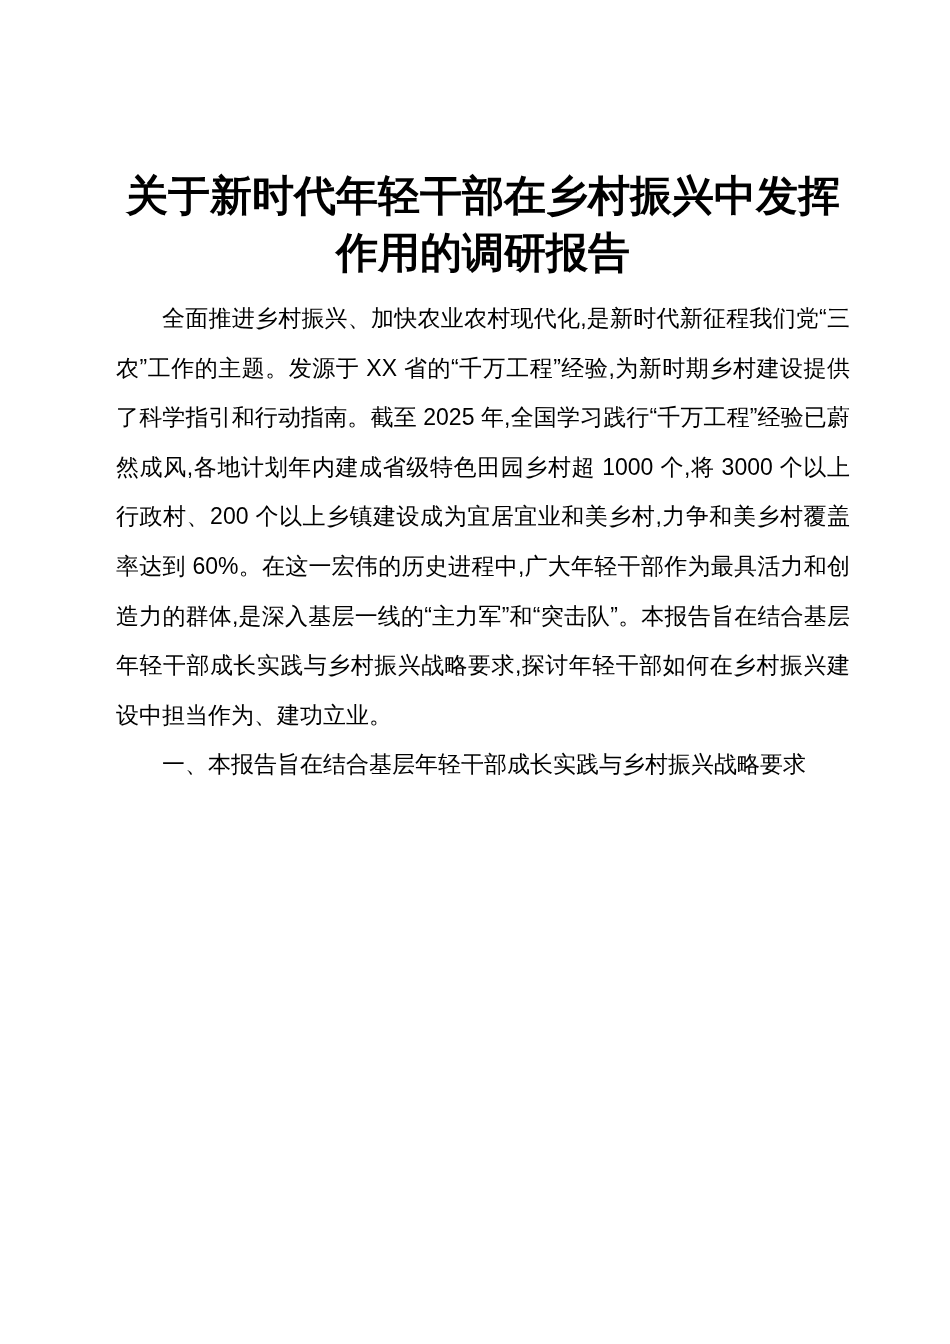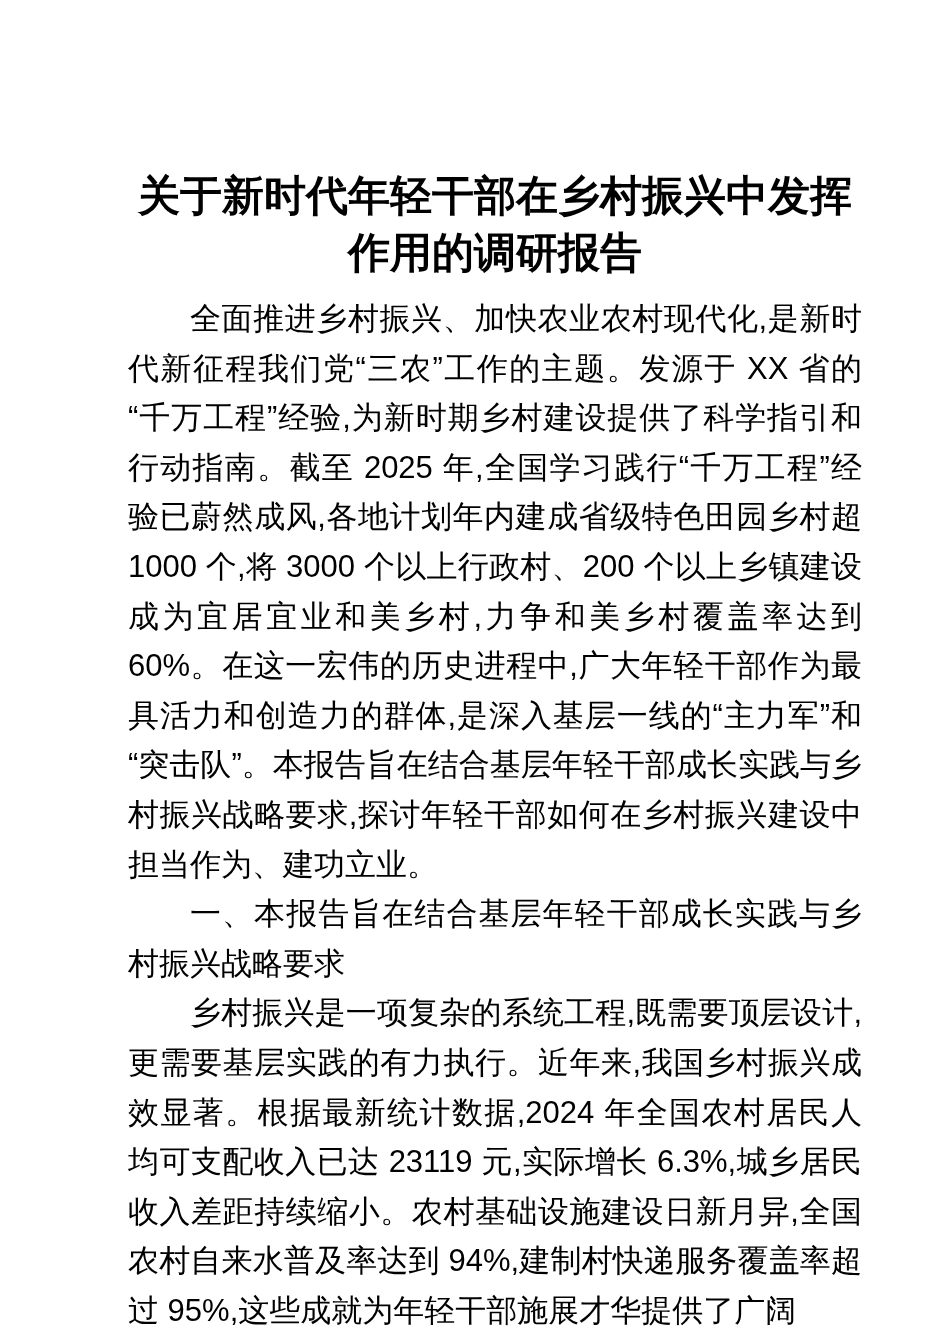--- a/index.html
+++ b/index.html
@@ -14,48 +14,47 @@
   }
   .page {
     position: relative;
     width: 950px;
     height: 1344px;
     background: #ffffff;
     color: #000000;
   }
   .doc {
     position: absolute;
-    left: 128px;
+    left: 116px;
     top: 168px;
     width: 734px;
   }
   .title {
     font-family: "Liberation Serif", serif;
     font-weight: 800;
     font-size: 42px;
     line-height: 57px;
     text-align: center;
     color: #000000;
     margin: 0 0 12px 0;
   }
   .para {
     font-family: "Liberation Sans", sans-serif;
     font-weight: 400;
-    font-size: 31px;
+    font-size: 23px;
     line-height: 49.6px;
     color: #000000;
     text-align: justify;
     text-justify: inter-ideograph;
     text-indent: 2em;
     margin: 0;
   }
 </style>
 </head>
 <body>
 
 <div class="page">
   <div class="doc">
     <h1 class="title">关于新时代年轻干部在乡村振兴中发挥作用的调研报告</h1>
     <p class="para">全面推进乡村振兴、加快农业农村现代化,是新时代新征程我们党“三农”工作的主题。发源于 XX 省的“千万工程”经验,为新时期乡村建设提供了科学指引和行动指南。截至 2025 年,全国学习践行“千万工程”经验已蔚然成风,各地计划年内建成省级特色田园乡村超 1000 个,将 3000 个以上行政村、200 个以上乡镇建设成为宜居宜业和美乡村,力争和美乡村覆盖率达到 60%。在这一宏伟的历史进程中,广大年轻干部作为最具活力和创造力的群体,是深入基层一线的“主力军”和“突击队”。本报告旨在结合基层年轻干部成长实践与乡村振兴战略要求,探讨年轻干部如何在乡村振兴建设中担当作为、建功立业。</p>
     <p class="para">一、本报告旨在结合基层年轻干部成长实践与乡村振兴战略要求</p>
-    <p class="para">乡村振兴是一项复杂的系统工程,既需要顶层设计,更需要基层实践的有力执行。近年来,我国乡村振兴成效显著。根据最新统计数据,2024 年全国农村居民人均可支配收入已达 23119 元,实际增长 6.3%,城乡居民收入差距持续缩小。农村基础设施建设日新月异,全国农村自来水普及率达到 94%,建制村快递服务覆盖率超过 95%,这些成就为年轻干部施展才华提供了广阔</p>
   </div>
 </div>
 
 </body></html>

